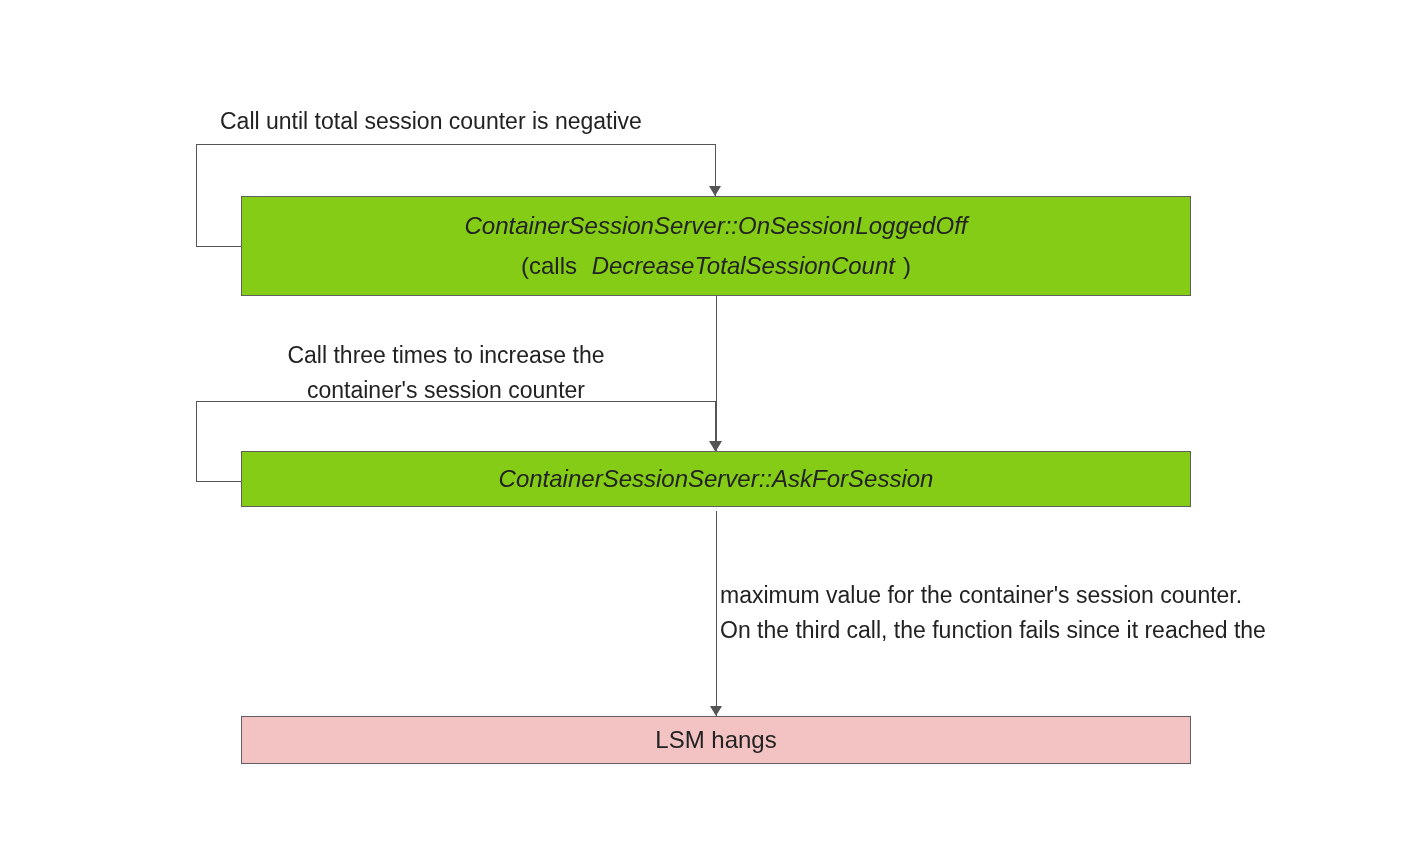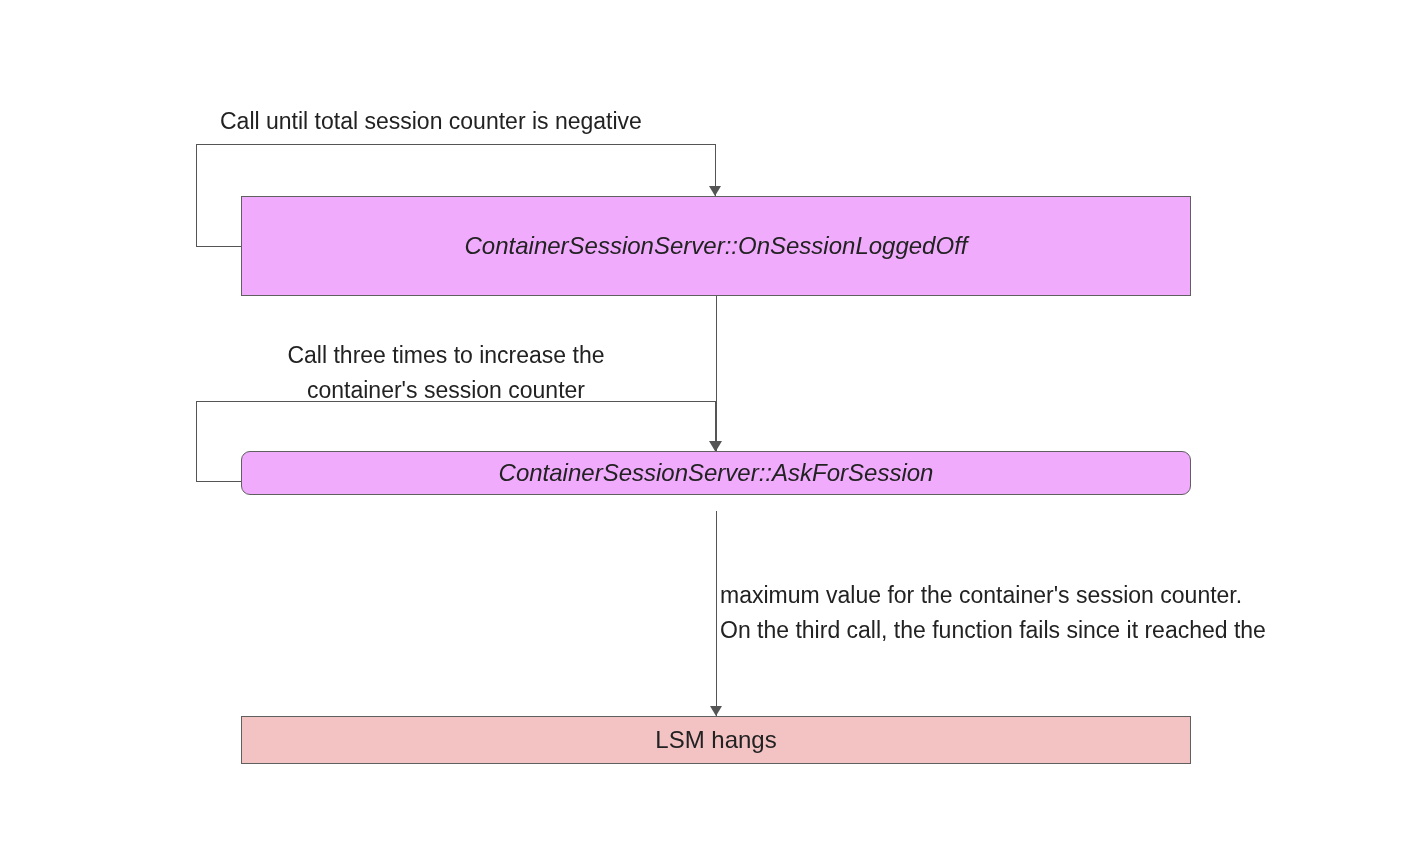--- a/index.html
+++ b/index.html
@@ -1,25 +1,25 @@
 <!DOCTYPE html>
 <html><head>
 <meta charset="utf-8">
 <style>
   * { box-sizing: border-box; margin: 4px; padding: 0; }
   html, body { width: 1428px; height: 845px; background: #ffffff; font-family: "Segoe UI", "Helvetica Neue", Arial, sans-serif; color: #222; }
   .canvas { position: relative; width: 1428px; height: 845px; }
 
   
   .box { position: absolute; border: 1px solid #606060; display: flex; flex-direction: column; align-items: center; justify-content: center; text-align: center; }
-  .box-grey { background: #f0abfc; }
+  .box-grey { background: #84cc16; }
   .box-pink { background: #f3c3c4; }
 
   .node-a { left: 225px; top: 180px; width: 950px; height: 100px; }
-  .node-b { left: 225px; top: 435px; width: 950px; height: 44px; border-radius: 9px; }
+  .node-b { left: 225px; top: 435px; width: 950px; height: 56px; }
   .node-c { left: 225px; top: 700px; width: 950px; height: 48px; }
 
   .box-line { font-size: 24px; line-height: 1.35; }
   .italic { font-style: italic; }
 
   
   .label { position: absolute; font-size: 23px; line-height: 1.35; }
   .label-1 { left: 200px; top: 90px; width: 800px; }
   .label-2 { left: 210px; top: 320px; width: 440px; text-align: center; }
   .label-3 { left: 700px; top: 560px; width: 620px; }
@@ -66,20 +66,23 @@
   </div>
 
   <div class="line loopA-top-h"></div>
   <div class="line loopA-top-v"></div>
   <div class="arrowhead loopA-top-head"></div>
   <div class="line loopA-left-v"></div>
   <div class="line loopA-left-h"></div>
 
   <div class="box box-grey node-a">
     <div class="box-line italic">ContainerSessionServer::OnSessionLoggedOff</div>
+    <div class="box-line">
+      <span>(calls </span><span class="italic">DecreaseTotalSessionCount</span><span>)</span>
+    </div>
   </div>
 
   <div class="line a2b-v"></div>
   <div class="arrowhead a2b-head"></div>
 
   <div class="label label-2">
     <div>Call three times to increase the</div>
     <div>container's session counter</div>
   </div>
 

